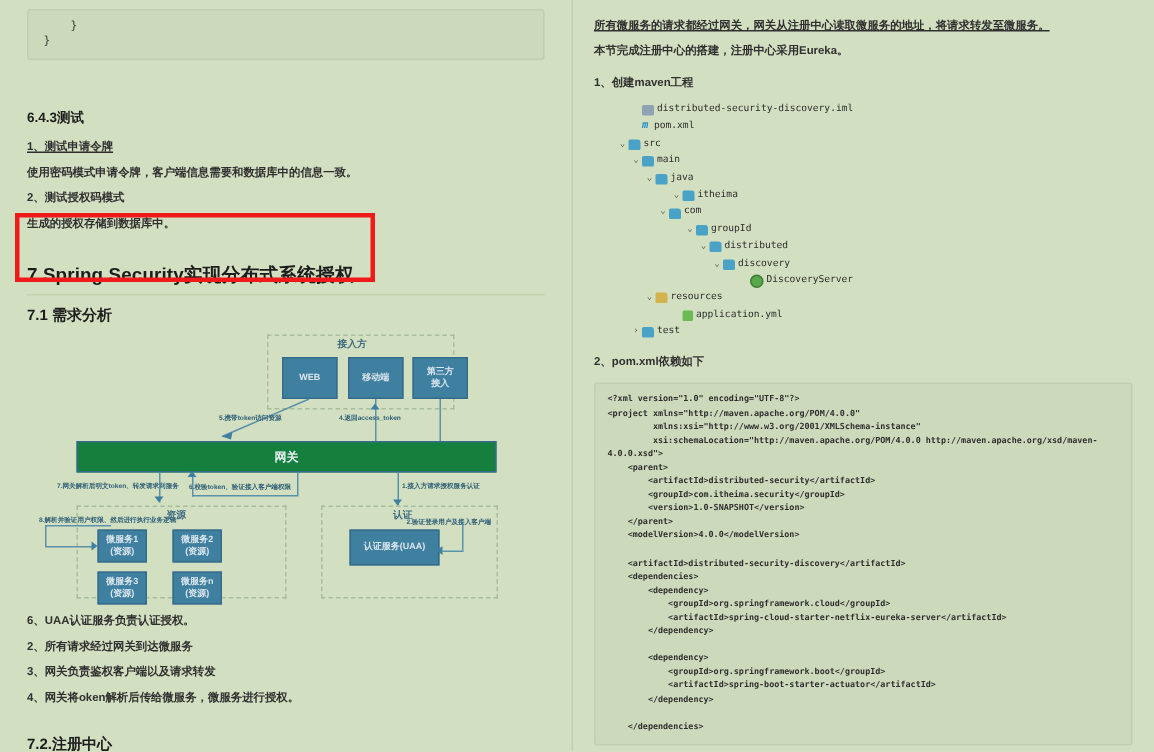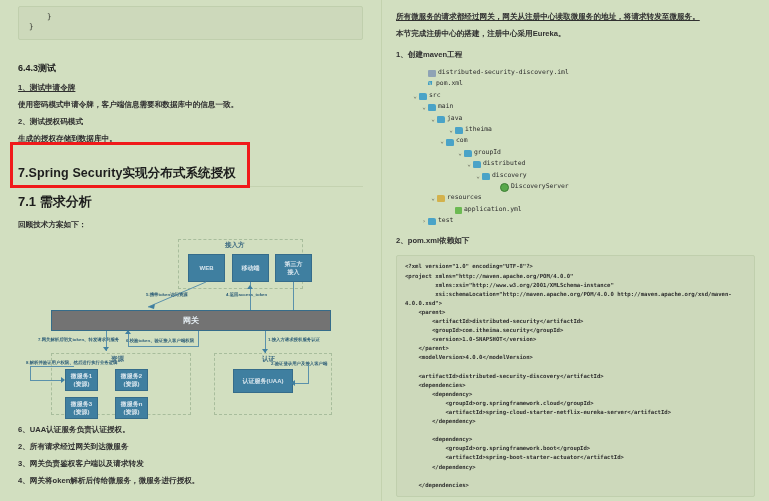--- a/index.html
+++ b/index.html
@@ -16,21 +16,21 @@
   .page-right{width:387px;padding:0 14px;}
 
   
   .codeblock{
     background:#cdd9bb;border:1px solid #c0cfad;border-radius:2px;
     font-family:"DejaVu Sans Mono","Liberation Mono",monospace;
     color:#33352f;
   }
   .cb-top{margin-top:6px;padding:5px 10px 7px 10px;font-size:7.5px;line-height:10px;}
   .h2{font-size:12.5px;font-weight:bold;letter-spacing:.1px;color:#1d1d1d;}
-  .h3{font-size:13px;font-weight:bold;color:#1d1d1d;}
+  .h3{font-size:10px;font-weight:bold;color:#1d1d1d;}
   .h4{font-size:9px;font-weight:bold;color:#1d1d1d;}
   .p{font-size:7.6px;line-height:17px;color:#303030;font-weight:bold;}
   .hr{height:1px;background:#c4d2b0;margin:4px 0 0 0;border:0;}
 
   
   .redbox{
     position:absolute;left:10px;top:142px;width:240px;height:46px;
     border:3px solid #f01a1a;box-sizing:border-box;pointer-events:none;
   }
 
@@ -38,21 +38,21 @@
   .diagram{position:relative;width:345px;height:180px;margin:4px auto 0 auto;}
   .dash{position:absolute;border:1px dashed #a8bd9c;box-sizing:border-box;}
   .dash-label{position:absolute;font-size:6.5px;color:#3e6b82;font-weight:bold;}
   .nbox{
     position:absolute;background:#3f7fa0;color:#dbe7ee;
     display:flex;align-items:center;justify-content:center;text-align:center;
     font-size:6px;line-height:8px;font-weight:bold;
     border:1px solid #356c8a;box-sizing:border-box;
   }
   .gw{
-    position:absolute;background:#737373;color:#e6eff4;
+    position:absolute;background:#15803d;color:#e6eff4;
     display:flex;align-items:center;justify-content:center;
     font-size:8px;font-weight:bold;border:1px solid #356c8a;box-sizing:border-box;
   }
   .ann{position:absolute;font-size:4.4px;color:#2f5f78;white-space:nowrap;font-weight:bold;}
   .ln{position:absolute;background:#5a91ab;}
   .lnh{height:1px;}
   .lnv{width:1px;}
   .arw{position:absolute;width:0;height:0;}
   .arw-d{border-left:3px solid transparent;border-right:3px solid transparent;border-top:4px solid #3f7fa0;}
   .arw-u{border-left:3px solid transparent;border-right:3px solid transparent;border-bottom:4px solid #3f7fa0;}
@@ -88,34 +88,33 @@
 </head>
 <body>
 
 <div class="spread">
 
   <div class="page page-left">
 
     <div class="codeblock cb-top" style="white-space:pre;">    }
 }</div>
 
-    <div class="h4" style="margin-top:22px;">6.4.3测试</div>
+    <div class="h4" style="margin-top:32px;">6.4.3测试</div>
 
     <div class="p" style="margin-top:4px;text-decoration:underline;">1、测试申请令牌</div>
     <div class="p">使用密码模式申请令牌，客户端信息需要和数据库中的信息一致。</div>
     <div class="p">2、测试授权码模式</div>
     <div class="p">生成的授权存储到数据库中。</div>
 
     <div style="margin-top:18px;">
       <div class="h2">7.Spring Security实现分布式系统授权</div>
       <hr class="hr">
       <div class="h3" style="margin-top:6px;">7.1 需求分析</div>
     </div>
 
-    <div class="p" style="margin-top:5px;">回顾技术方案如下：</div>
 
     <div class="diagram">
 
       <div class="dash" style="left:160px;top:2px;width:125px;height:50px;"></div>
       <div class="dash-label" style="left:207px;top:4px;">接入方</div>
 
       <div class="nbox" style="left:170px;top:17px;width:37px;height:28px;">WEB</div>
       <div class="nbox" style="left:214px;top:17px;width:37px;height:28px;">移动端</div>
       <div class="nbox" style="left:257px;top:17px;width:37px;height:28px;">
           <span style="display:block">第三方<br>接入</span>

